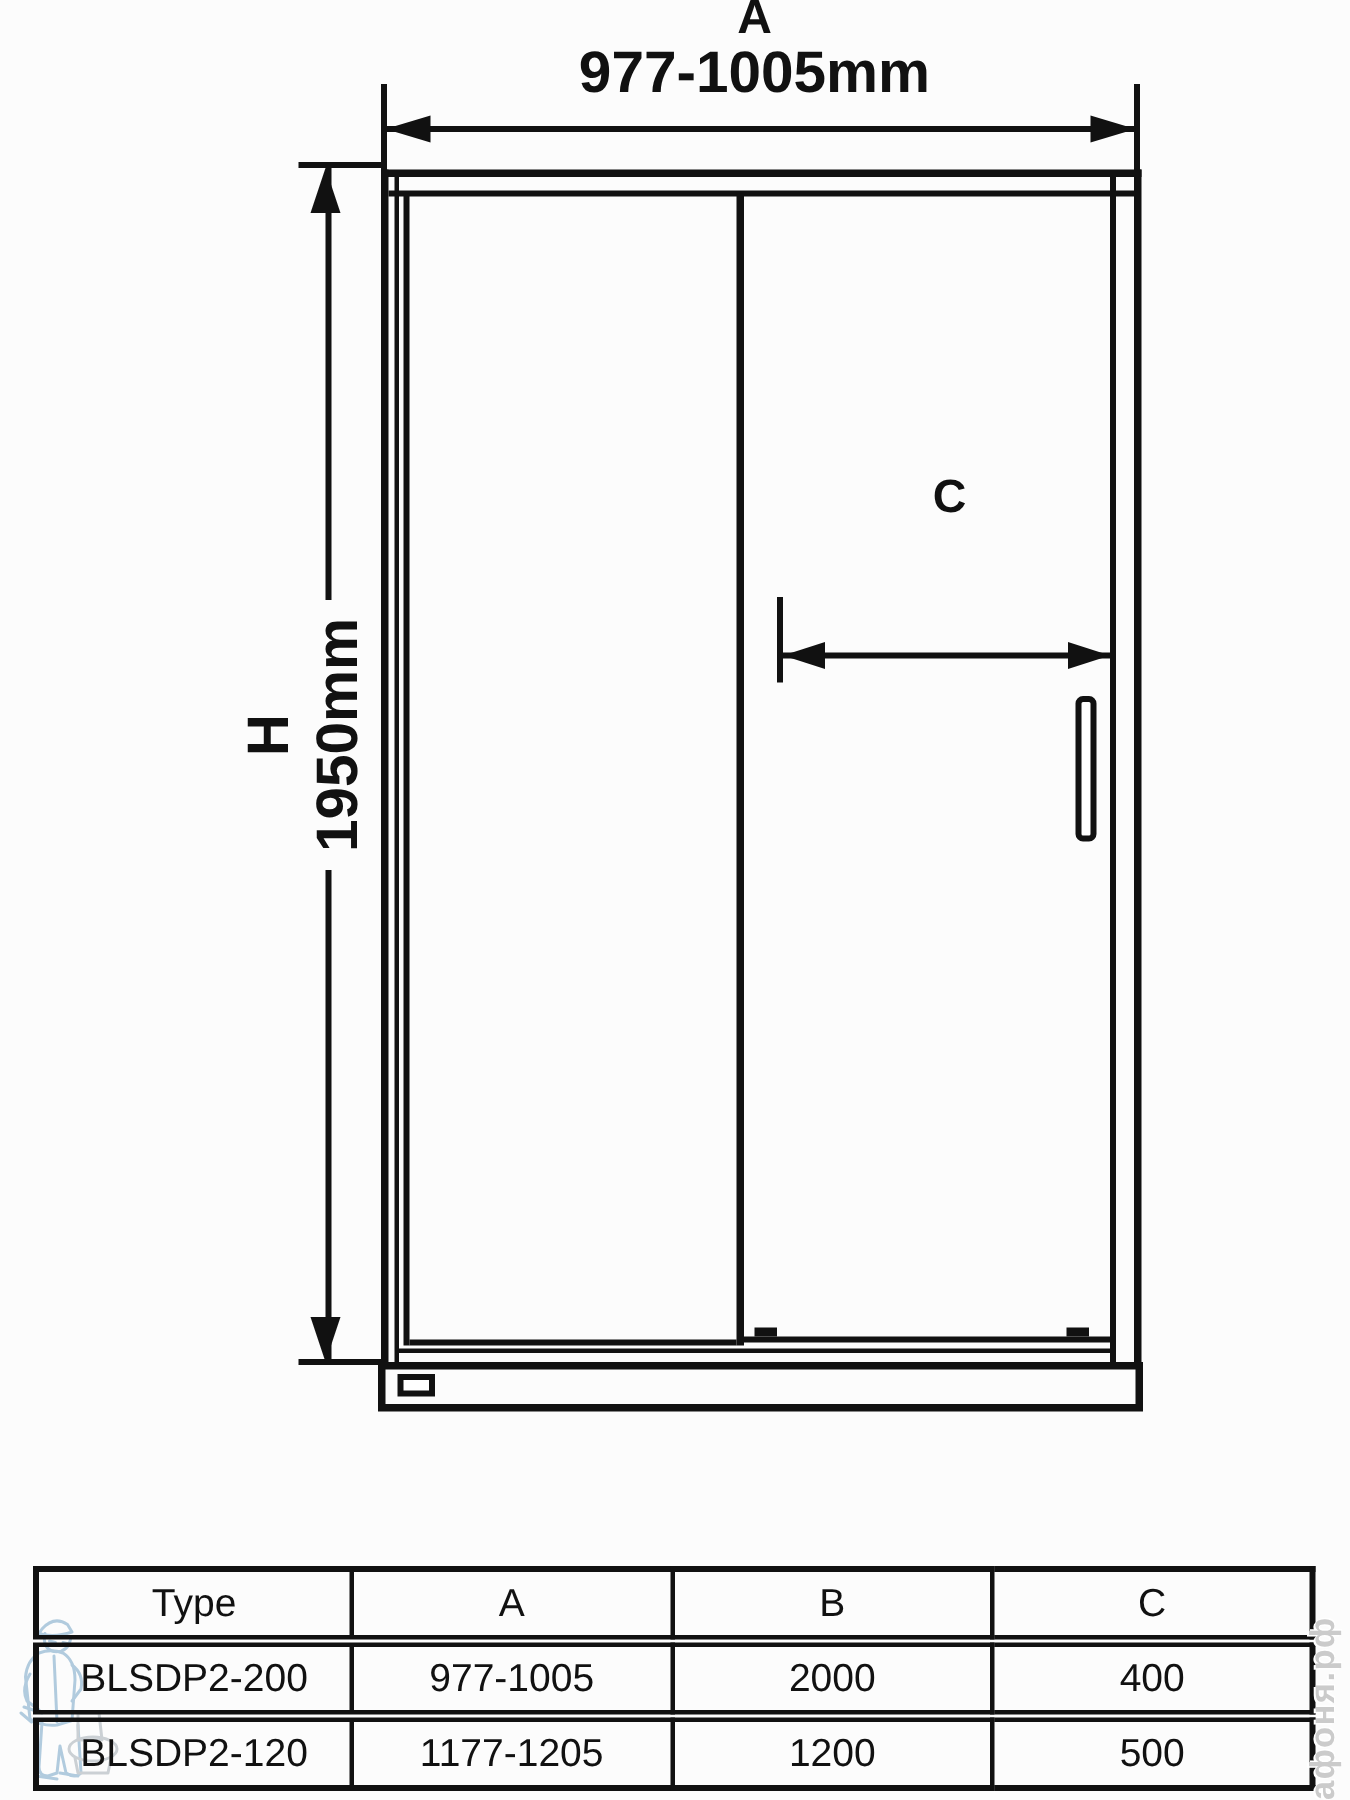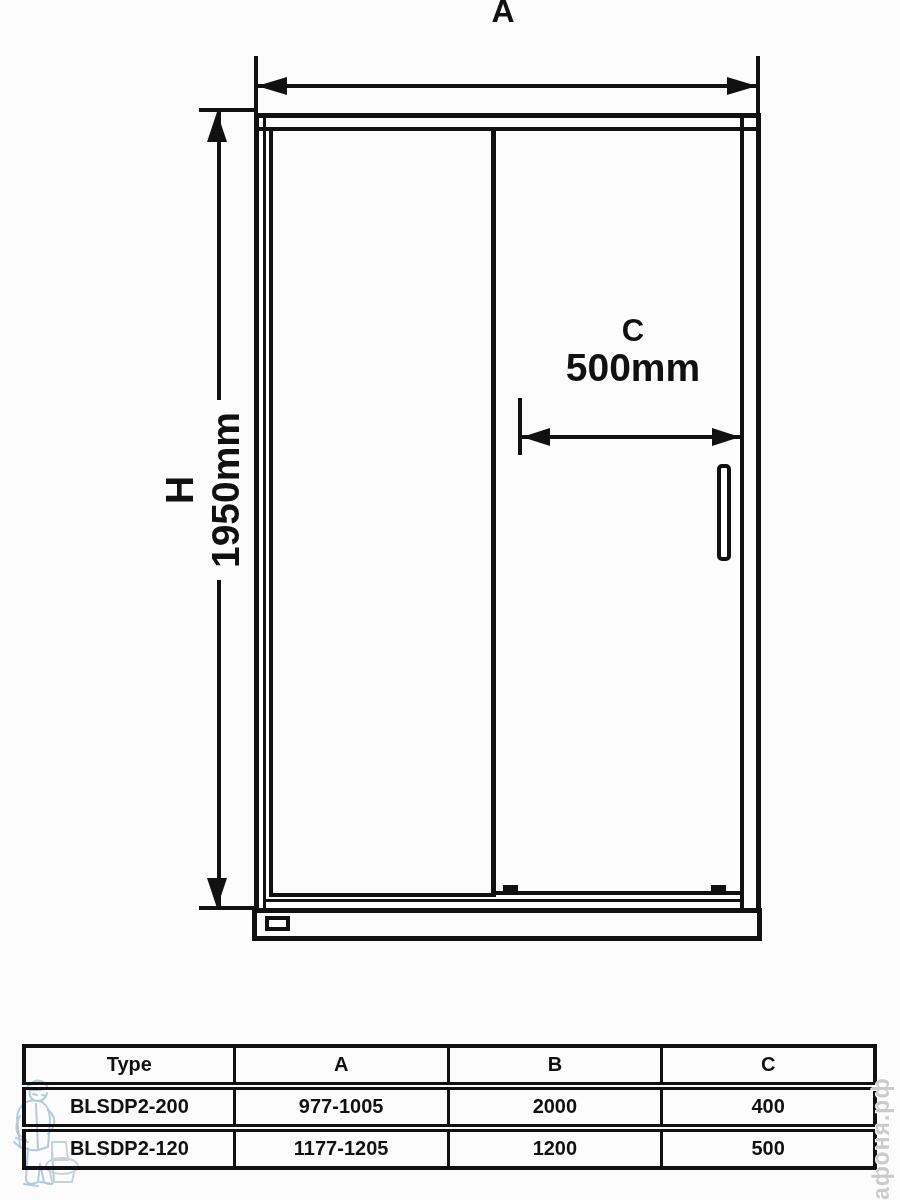--- a/index.html
+++ b/index.html
@@ -92,21 +92,21 @@
 
   
   table.spec{
     position:absolute;left:22px;top:1042px;width:855px;
     border-collapse:separate;border-spacing:0 2px;
     table-layout:fixed;z-index:2;
   }
   table.spec th,table.spec td{
     border:3px solid var(--ink);border-left:none;
     text-align:center;vertical-align:middle;
-    font-size:20px;font-weight:bold;color:var(--ink);
+    font-size:26px;font-weight:normal;color:var(--ink);
     padding:5px 0 6px 0;background:transparent;
   }
   table.spec th:first-child,table.spec td:first-child{border-left:4px solid var(--ink);}
   table.spec th:last-child,table.spec td:last-child{border-right:4px solid var(--ink);}
   table.spec thead th{border-top:4px solid var(--ink);}
   table.spec tbody tr:last-child td{border-bottom:4px solid var(--ink);}
 
   
   .mascot{position:absolute;left:6px;top:1072px;z-index:1;opacity:0.85;}
   .site-watermark{
@@ -124,20 +124,21 @@
 
   <div>
 
     <div class="ln ext-a-left"></div>
     <div class="ln ext-a-right"></div>
     <div class="ln dima-line"></div>
     <div class="ah ah-a-left"></div>
     <div class="ah ah-a-right"></div>
     <div class="top-dims">
       <div class="lbl">A</div>
+      <div class="num">977-1005mm</div>
     </div>
 
     <div class="ln dimh-line"></div>
     <div class="ah ah-h-up"></div>
     <div class="ah ah-h-down"></div>
     <div class="ln tick-h-top"></div>
     <div class="ln tick-h-bot"></div>
     <div class="h-label">
       <div>H</div>
       <div>1950mm</div>
@@ -157,21 +158,20 @@
     <div class="tray"></div>
     <div class="drain"></div>
     <div class="handle"></div>
 
     <div class="ln c-tick"></div>
     <div class="ln c-line"></div>
     <div class="ah ah-c-left"></div>
     <div class="ah ah-c-right"></div>
     <div class="c-dims">
       <div class="lbl">C</div>
-      <div class="num">500mm</div>
     </div>
   </div>
 
   <svg class="mascot" width="82" height="126" viewBox="0 0 82 126">
     <g fill="none" stroke="#a5c3d9" stroke-width="2" stroke-linecap="round" stroke-linejoin="round">
 
       <path d="M22 14 q8 -9 17 -3 l3 5 q-12 4 -22 1 z"></path>
 
       <path d="M24 17 q-2 10 6 12 q9 1 11 -8"></path>
       <path d="M27 22 l4 1 M36 23 l4 1"></path>

